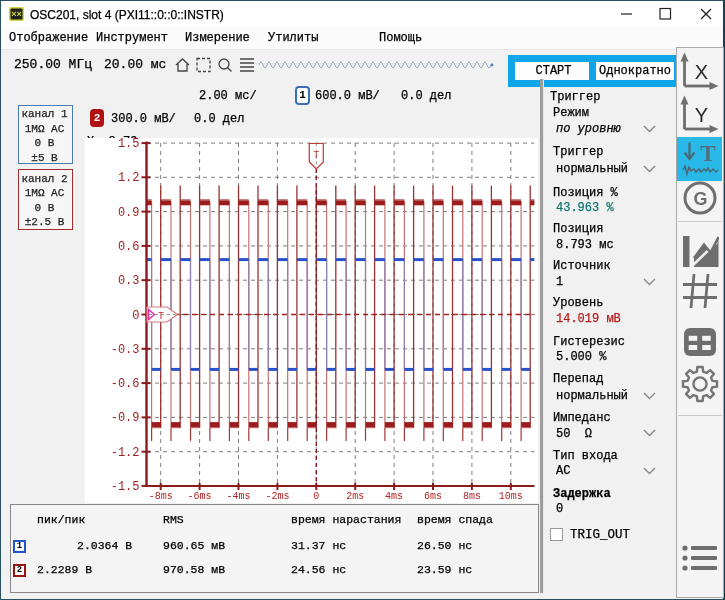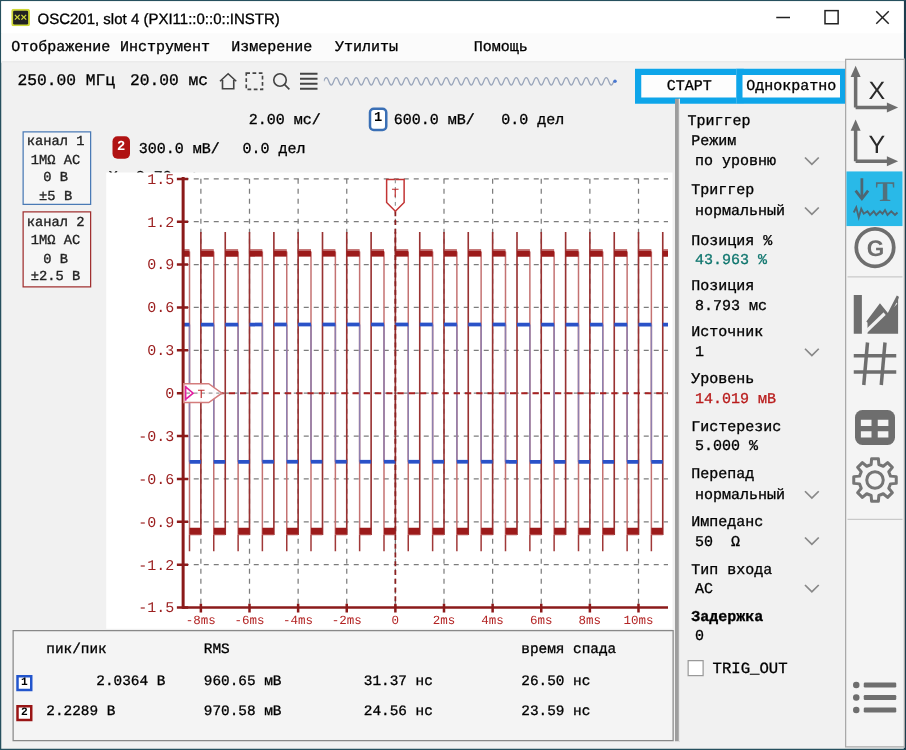--- a/index.html
+++ b/index.html
@@ -3,21 +3,21 @@
 <style>
 * { margin:0; padding:0; box-sizing:content-box; }
 html,body { width:725px; height:600px; overflow:hidden; }
 #win { position:relative; width:725px; height:600px; background:#f1f1f1;
   border-left:1px solid #26505e; border-top:1px solid #26505e;
   border-right:2px solid #1d3d4e; border-bottom:1px solid #26505e; box-sizing:border-box;
   font-family:'Liberation Mono',monospace; }
 .titlebar { position:absolute; left:0; top:0; width:100%; height:26px; background:#fff; }
 .menubar { position:absolute; left:0; top:26px; width:100%; height:22px; background:#fbfbfb; border-bottom:1px solid #e6e6e6; }
 .t { position:absolute; white-space:pre; line-height:1.5; -webkit-text-stroke:0.25px currentColor; }
-.btn { position:absolute; background:#fdfdfd; border:5px solid #0ea5e9; text-align:center;
+.btn { position:absolute; background:#fdfdfd; border:7px solid #0ea5e9; text-align:center;
   font-family:'Liberation Mono',monospace; font-size:12px; color:#000; -webkit-text-stroke:0.25px #000; }
 .btn span { line-height:18px; }
 </style></head>
 <body>
 <div id="win">
 <div class="titlebar"></div>
 <svg width="15" height="14" style="position:absolute;left:8px;top:6px">
 <rect x="0" y="0" width="15" height="14" rx="2" fill="#cfd838"></rect>
 <rect x="1.5" y="1.5" width="12" height="11" fill="#222" rx="1"></rect>
 <text x="7.5" y="10" text-anchor="middle" font-family="Liberation Sans" font-size="9" font-weight="bold" fill="#cfd838">××</text>
@@ -369,34 +369,35 @@
 <text x="315.3" y="156.5" text-anchor="middle" font-family="Liberation Mono, monospace" font-size="10" fill="#c03030">T</text>
 <path d="M 146.0 306.0 L 166.0 306.0 L 176.5 313.5 L 166.0 321.0 L 146.0 321.0 Z" fill="#fff" fill-opacity="0.95" stroke="#d47c7c" stroke-width="1.2"></path>
 <line x1="148.0" y1="313.5" x2="174.5" y2="313.5" stroke="#9a9a9a" stroke-width="1" stroke-dasharray="3 3"></line>
 <path d="M 147.5 307.5 L 147.5 319.5 M 147.5 308.5 L 153.5 313.5 L 147.5 318.5" fill="none" stroke="#e020a0" stroke-width="1.3"></path>
 <text x="160.0" y="317.5" text-anchor="middle" font-family="Liberation Mono, monospace" font-size="10" fill="#c03030">T</text>
 </svg>
 <div style="position:absolute;left:539px;top:78px;width:3px;height:514px;background:#9d9d9d;border-right:1px solid #e8e8e8;"></div>
 <div style="position:absolute;left:9px;top:503px;width:527px;height:87px;border:1px solid #888;background:#f4f4f4;"></div>
 <div class="t" style="left:36px;top:510.4px;font-size:11.5px;color:#000;font-weight:400;letter-spacing:0;font-family:'Liberation Mono',monospace;">пик/пик</div>
 <div class="t" style="left:162px;top:510.4px;font-size:11.5px;color:#000;font-weight:400;letter-spacing:0;font-family:'Liberation Mono',monospace;">RMS</div>
+<div class="t" style="left:290px;top:510.4px;font-size:11.5px;color:#000;font-weight:400;letter-spacing:0;font-family:'Liberation Mono',monospace;">время нарастания</div>
 <div class="t" style="left:416px;top:510.4px;font-size:11.5px;color:#000;font-weight:400;letter-spacing:0;font-family:'Liberation Mono',monospace;">время спада</div>
 <div style="position:absolute;left:12px;top:539px;width:9px;height:9px;border:2px solid #2255cc;background:#fff;text-align:center;font:700 9px/9px 'Liberation Mono',monospace;color:#000;">1</div>
 <div class="t" style="left:36px;top:536.4px;font-size:11.5px;color:#000;font-weight:400;letter-spacing:0;font-family:'Liberation Mono',monospace;margin-left:40px;">2.0364 В</div>
 <div class="t" style="left:162px;top:536.4px;font-size:11.5px;color:#000;font-weight:400;letter-spacing:0;font-family:'Liberation Mono',monospace;">960.65 мВ</div>
 <div class="t" style="left:290px;top:536.4px;font-size:11.5px;color:#000;font-weight:400;letter-spacing:0;font-family:'Liberation Mono',monospace;">31.37 нс</div>
 <div class="t" style="left:416px;top:536.4px;font-size:11.5px;color:#000;font-weight:400;letter-spacing:0;font-family:'Liberation Mono',monospace;">26.50 нс</div>
 <div style="position:absolute;left:12px;top:563px;width:9px;height:9px;border:2px solid #991515;background:#fff;text-align:center;font:700 9px/9px 'Liberation Mono',monospace;color:#000;">2</div>
 <div class="t" style="left:36px;top:560.4px;font-size:11.5px;color:#000;font-weight:400;letter-spacing:0;font-family:'Liberation Mono',monospace;">2.2289 В</div>
 <div class="t" style="left:162px;top:560.4px;font-size:11.5px;color:#000;font-weight:400;letter-spacing:0;font-family:'Liberation Mono',monospace;">970.58 мВ</div>
 <div class="t" style="left:290px;top:560.4px;font-size:11.5px;color:#000;font-weight:400;letter-spacing:0;font-family:'Liberation Mono',monospace;">24.56 нс</div>
 <div class="t" style="left:416px;top:560.4px;font-size:11.5px;color:#000;font-weight:400;letter-spacing:0;font-family:'Liberation Mono',monospace;">23.59 нс</div>
 <div class="t" style="left:549px;top:87.0px;font-size:12px;color:#000;font-weight:400;letter-spacing:0;font-family:'Liberation Mono',monospace;">Триггер</div>
 <div class="t" style="left:552px;top:102.5px;font-size:12px;color:#000;font-weight:400;letter-spacing:0;font-family:'Liberation Mono',monospace;">Режим</div>
-<div class="t" style="left:555px;top:119.0px;font-size:12px;color:#000;font-weight:400;letter-spacing:0;font-family:'Liberation Mono',monospace;">по уровню</div>
+<div class="t" style="left:555px;top:119.0px;font-size:12px;color:#000;font-weight:400;letter-spacing:0;font-family:'Liberation Mono',monospace;font-style:italic;">по уровню</div>
 <svg width="13" height="8" style="position:absolute;left:642px;top:124px">
       <path d="M1 1 L6.5 6.5 L12 1" fill="none" stroke="#888" stroke-width="1.4"></path>
     </svg>
 <div class="t" style="left:552px;top:141.5px;font-size:12px;color:#000;font-weight:400;letter-spacing:0;font-family:'Liberation Mono',monospace;">Триггер</div>
 <div class="t" style="left:555px;top:159.0px;font-size:12px;color:#000;font-weight:400;letter-spacing:0;font-family:'Liberation Mono',monospace;">нормальный</div>
 <svg width="13" height="8" style="position:absolute;left:642px;top:164px">
       <path d="M1 1 L6.5 6.5 L12 1" fill="none" stroke="#888" stroke-width="1.4"></path>
     </svg>
 <div class="t" style="left:552px;top:182.5px;font-size:12px;color:#000;font-weight:400;letter-spacing:0;font-family:'Liberation Mono',monospace;">Позиция %</div>
 <div class="t" style="left:555px;top:198.0px;font-size:12px;color:#0f766e;font-weight:400;letter-spacing:0;font-family:'Liberation Mono',monospace;">43.963 %</div>

